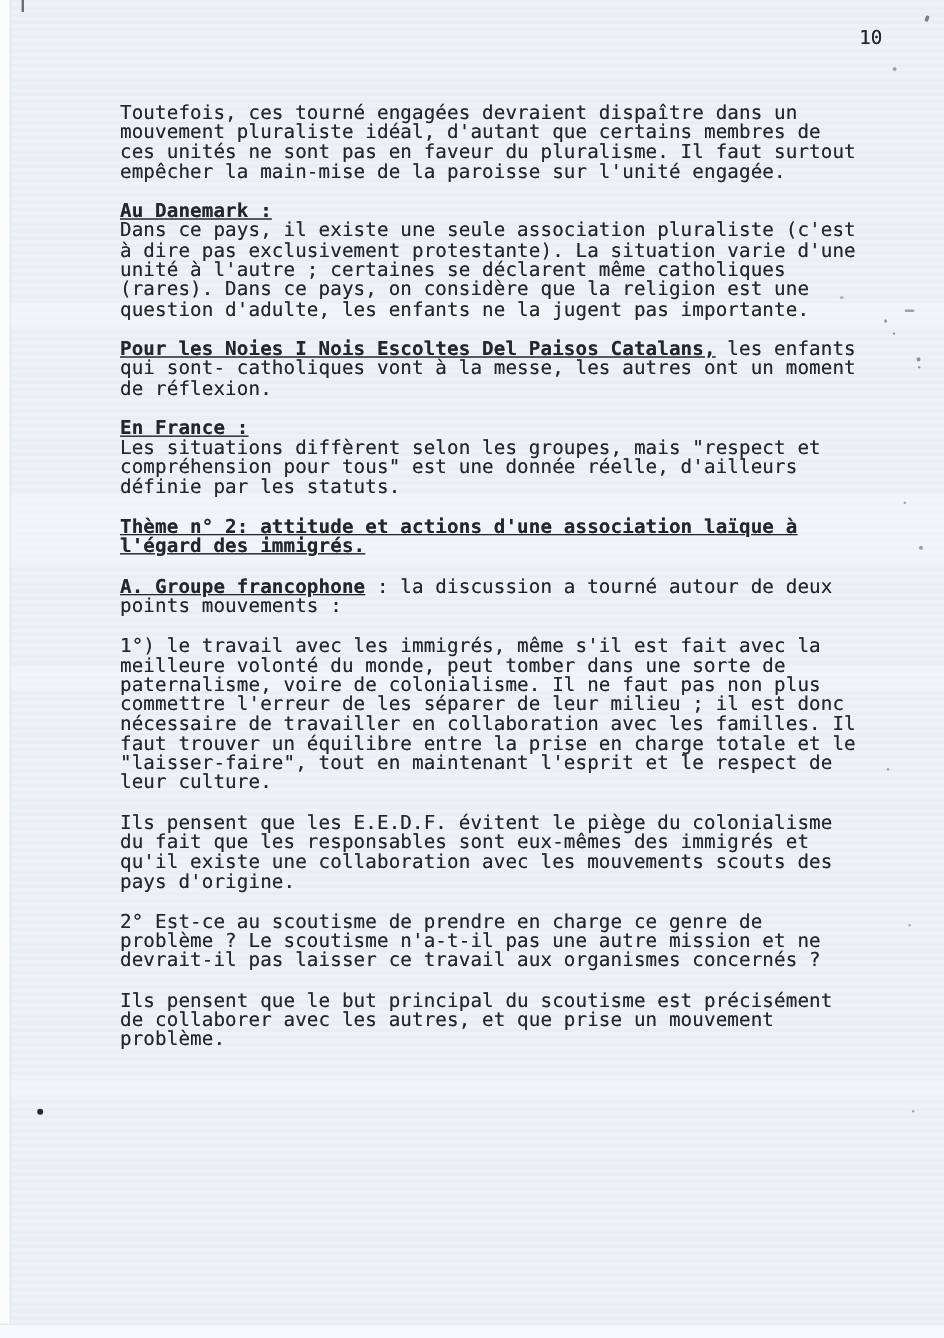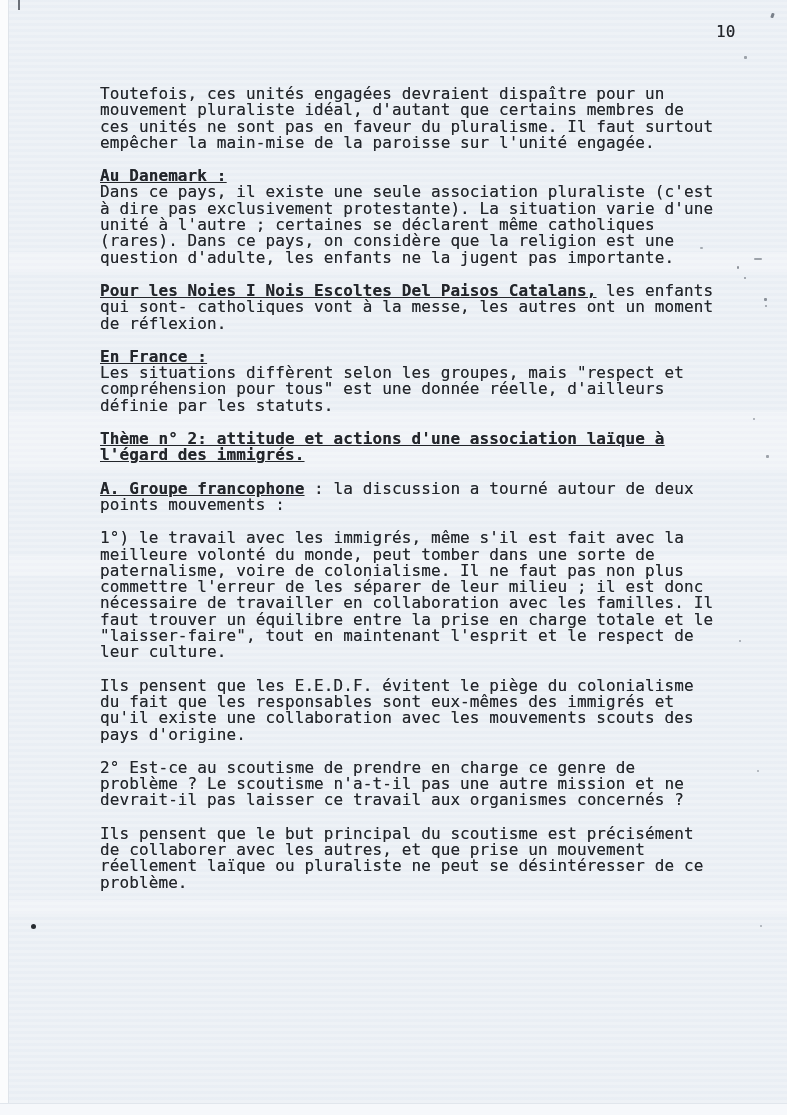--- a/index.html
+++ b/index.html
@@ -60,21 +60,21 @@
 <div class="band" style="top:556px; height:20px;"></div>
 <div class="band" style="top:900px; height:14px;"></div>
 <div class="edge-left"></div>
 <div class="edge-bottom"></div>
 <div class="corner-tick"></div>
 
 <div class="page-number">10</div>
 
 <div class="doc-body">
     <div class="para">
-      <div class="line">Toutefois, ces unités engagées devraient dispaître pour un</div>
+      <div class="line">Toutefois, ces tourné engagées devraient dispaître dans un</div>
       <div class="line">mouvement pluraliste idéal, d'autant que certains membres de</div>
       <div class="line">ces unités ne sont pas en faveur du pluralisme. Il faut surtout</div>
       <div class="line">empêcher la main-mise de la paroisse sur l'unité engagée.</div>
     </div>
     <div class="para">
       <div class="line bold">Au Danemark :</div>
       <div class="line">Dans ce pays, il existe une seule association pluraliste (c'est</div>
       <div class="line">à dire pas exclusivement protestante). La situation varie d'une</div>
       <div class="line">unité à l'autre ; certaines se déclarent même catholiques</div>
       <div class="line">(rares). Dans ce pays, on considère que la religion est une</div>
@@ -116,21 +116,20 @@
       <div class="line">pays d'origine.</div>
     </div>
     <div class="para">
       <div class="line">2° Est-ce au scoutisme de prendre en charge ce genre de</div>
       <div class="line">problème ? Le scoutisme n'a-t-il pas une autre mission et ne</div>
       <div class="line">devrait-il pas laisser ce travail aux organismes concernés ?</div>
     </div>
     <div class="para">
       <div class="line">Ils pensent que le but principal du scoutisme est précisément</div>
       <div class="line">de collaborer avec les autres, et que prise un mouvement</div>
-      <div class="line">réellement laïque ou pluraliste ne peut se désintéresser de ce</div>
       <div class="line">problème.</div>
     </div>
   </div>
 
 <div class="speck" style="left:771px; top:13px; width:3px; height:5px; opacity:.7; transform:rotate(20deg);"></div>
 <div class="speck" style="left:744px; top:56px; width:3px; height:3px; opacity:.5;"></div>
 <div class="speck" style="left:754px; top:258px; width:8px; height:2px; opacity:.5;"></div>
 <div class="speck" style="left:737px; top:266px; width:2px; height:3px; opacity:.6;"></div>
 <div class="speck" style="left:744px; top:277px; width:2px; height:2px; opacity:.6;"></div>
 <div class="speck" style="left:764px; top:298px; width:3px; height:3px; opacity:.6;"></div>

